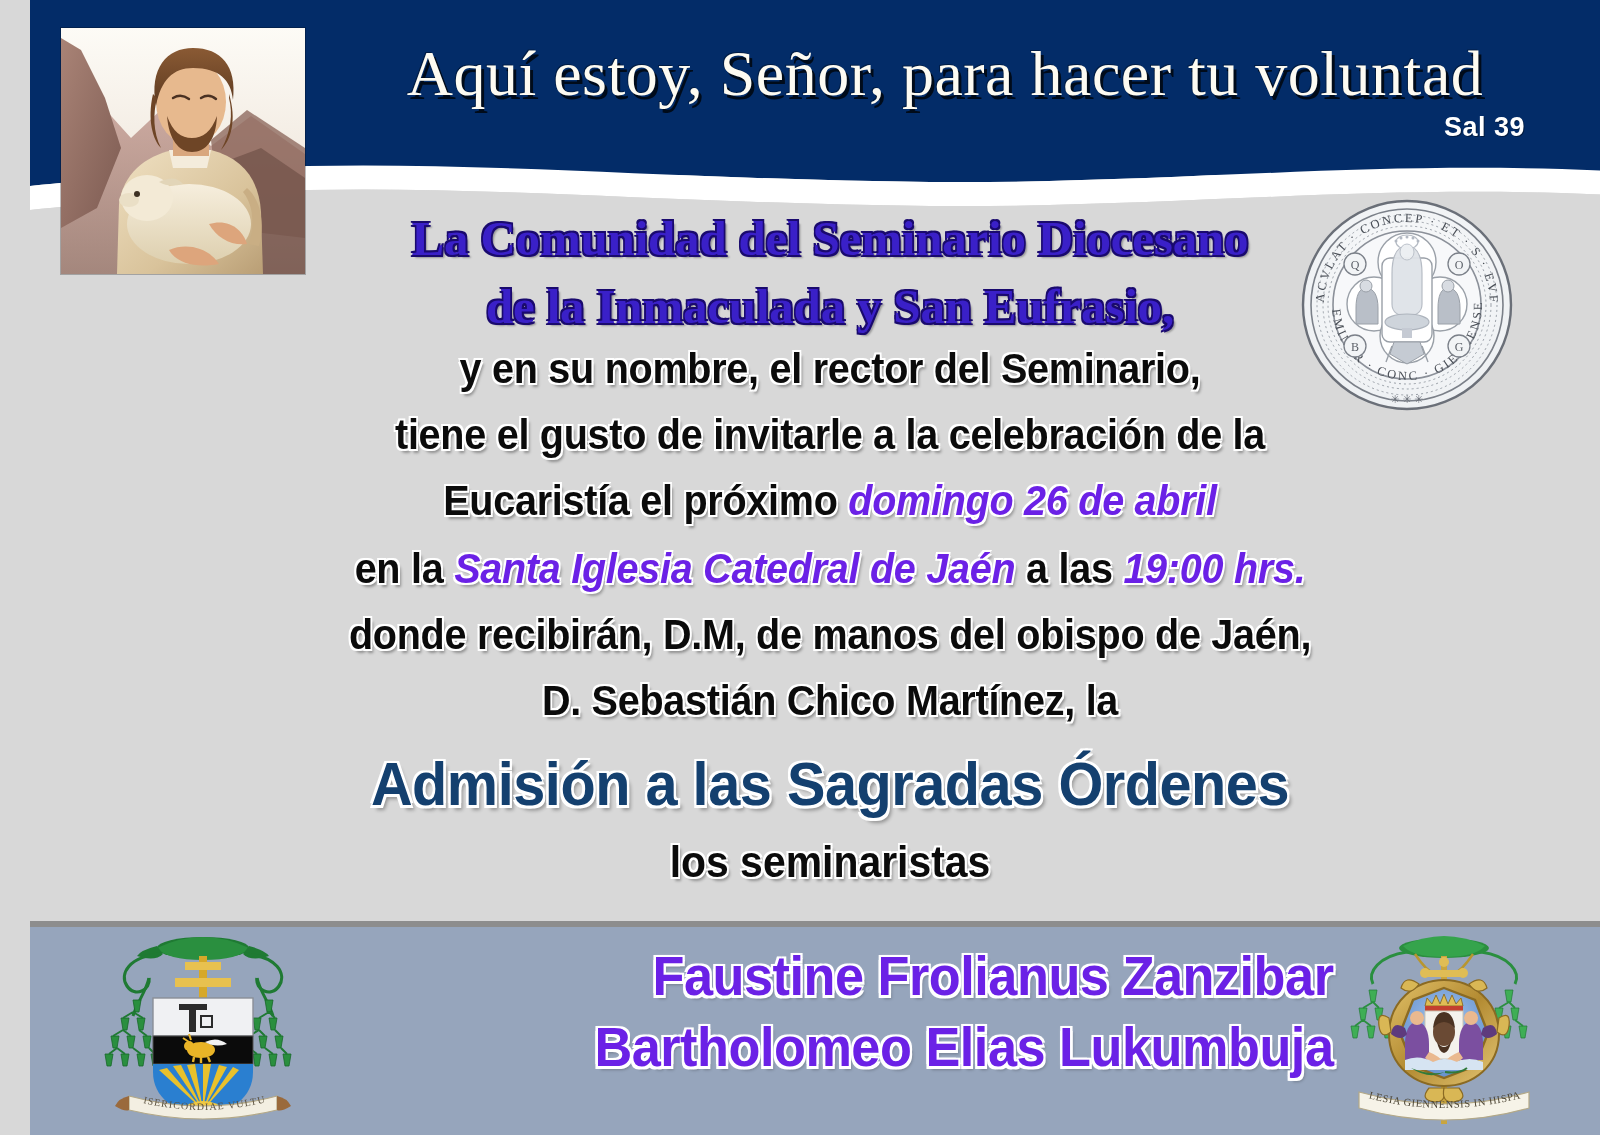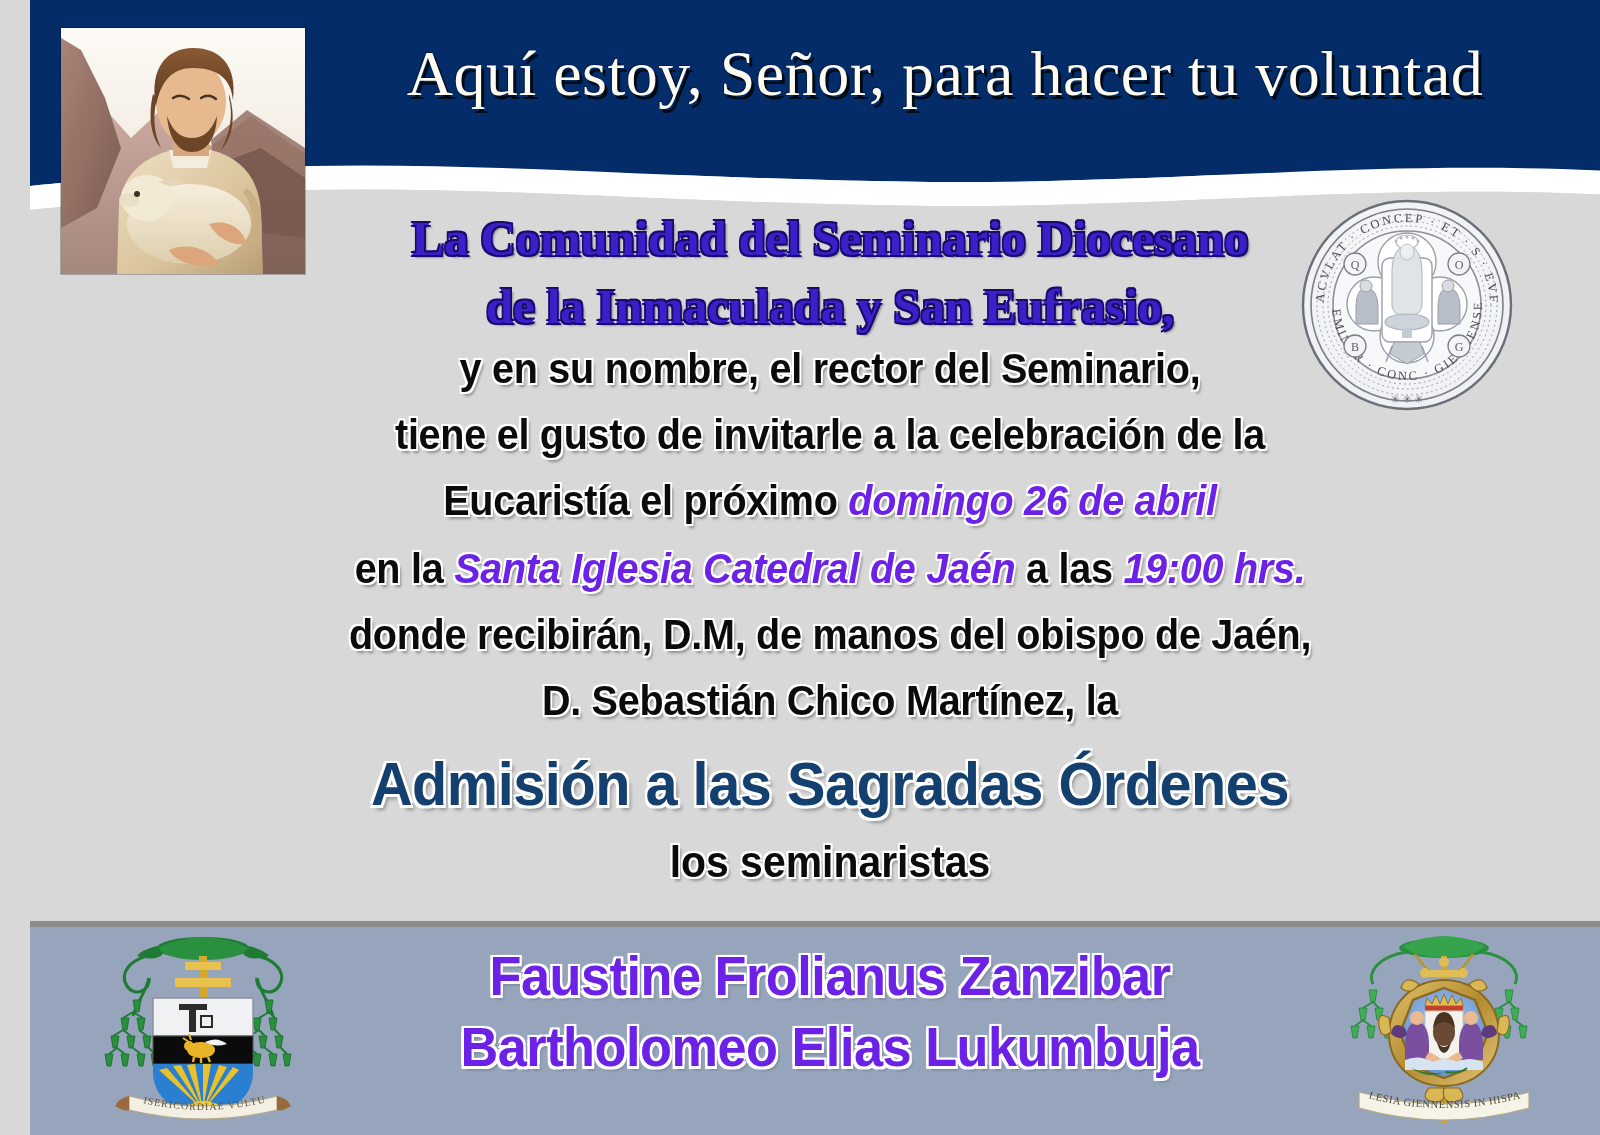--- a/index.html
+++ b/index.html
@@ -159,21 +159,21 @@
   .footer-rule{
     position:absolute;top:921px;left:0;width:1600px;height:6px;
     background:#8d8d8d;z-index:6;
   }
   .footer-band{
     position:absolute;top:927px;left:0;width:1600px;height:208px;
     background:#96a5bc;z-index:5;
   }
   .footer-names{
     position:absolute;top:927px;left:270px;width:1060px;height:208px;
-    z-index:7;text-align:center;
+    z-index:7;text-align:right;
   }
   .t-name{
     font-weight:bold;font-size:55px;
     color:#6b21e6;
     letter-spacing:-0.5px;
     transform:scaleX(.95);
     transform-origin:center;
     white-space:nowrap;
     text-shadow:
       -2.5px -2.5px 0 #fff, 2.5px -2.5px 0 #fff,
@@ -195,20 +195,21 @@
 
   <div class="header-band"></div>
 
   <svg class="header-wave" viewBox="0 0 1600 70" preserveAspectRatio="none">
     <path d="M0,0 L1600,0 L1600,22 C1350,8 1150,34 900,32 C650,30 420,8 220,18 C130,22 60,30 0,36 Z" fill="#032c68"></path>
     <path d="M0,36 C60,30 130,22 220,18 C420,8 650,30 900,32 C1150,34 1350,8 1600,22 L1600,46 C1350,32 1150,58 900,56 C650,54 420,32 220,42 C130,46 60,54 0,60 Z" fill="#ffffff"></path>
     <path d="M0,60 C60,54 130,46 220,42 C420,32 650,54 900,56 C1150,58 1350,32 1600,46 L1600,70 L0,70 Z" fill="#d8d8d8"></path>
   </svg>
 
   <div class="header-title">Aquí estoy, Señor,  para hacer tu voluntad</div>
+  <div class="header-ref">Sal 39</div>
 
   <div class="shepherd">
     <svg viewBox="0 0 244 246" preserveAspectRatio="none">
       <defs>
         <linearGradient id="skyg" x1="0" y1="0" x2="0" y2="1">
           <stop offset="0%" stop-color="#fdfbf6"></stop>
             <stop offset="100%" stop-color="#e9ddd0"></stop>
         </linearGradient>
         <linearGradient id="mtn1" x1="0" y1="0" x2="1" y2="1">
           <stop offset="0%" stop-color="#a98376"></stop>

